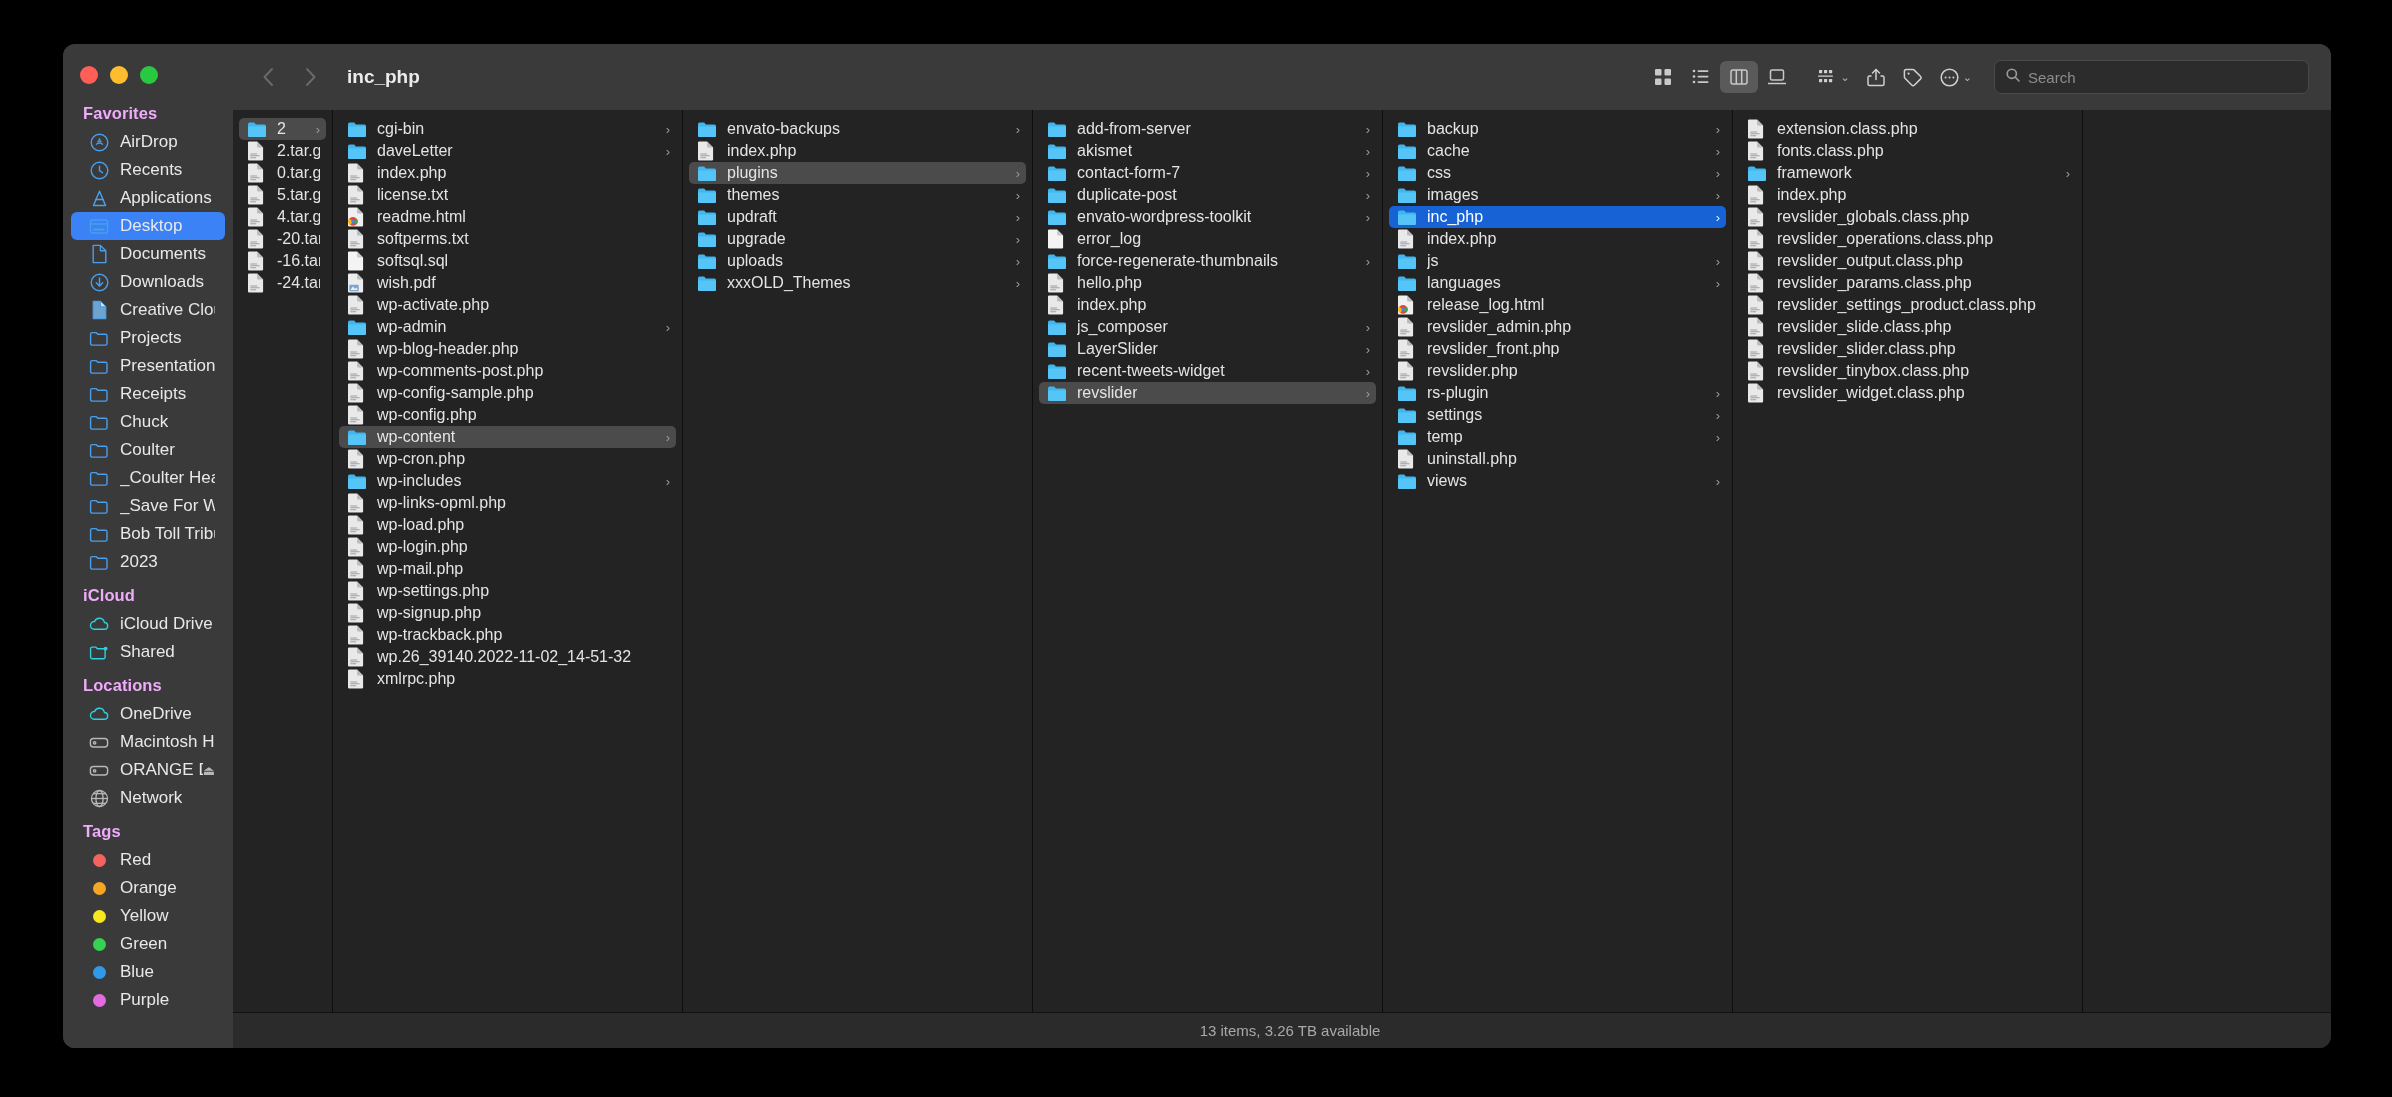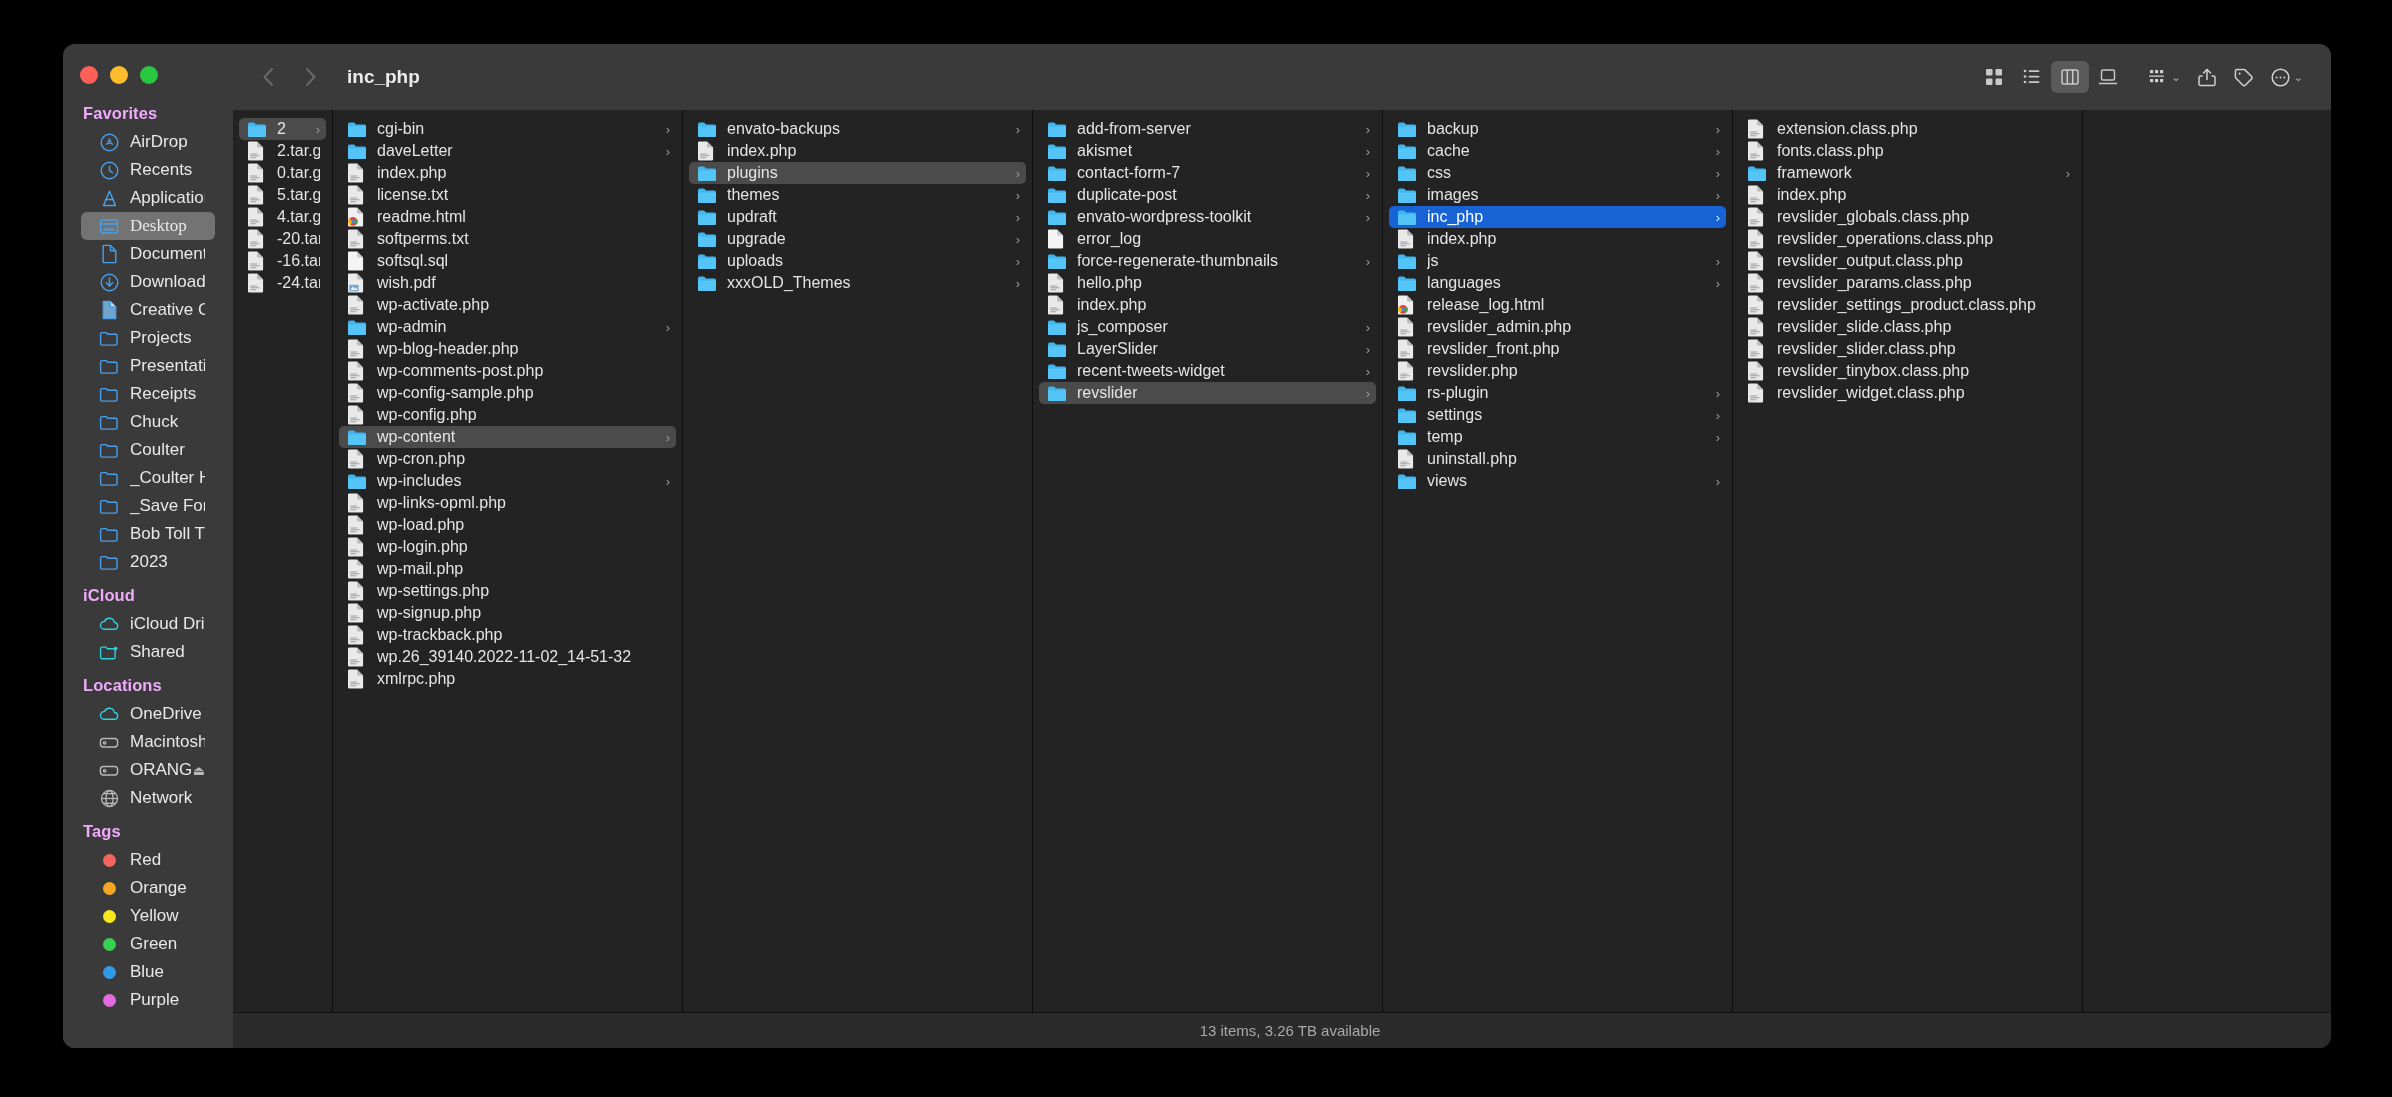--- a/index.html
+++ b/index.html
@@ -43,27 +43,27 @@
     font-size: 16.5px;
     color: #f0abfc;
     font-weight: bold;
     padding: 10px 0 5px 20px;
     letter-spacing: .1px;
   }
   .sb-item {
     display: flex; align-items: center;
     height: 28px;
     padding: 0 10px 0 16px;
-    margin: 0 18px;
+    margin: 0 8px;
     border-radius: 6px;
     color: #e8e8e8;
     font-size: 17px;
     white-space: nowrap;
   }
-  .sb-item.selected { background: #737373; font-family: Liberation Serif, serif; }
+  .sb-item.selected { background: #3b82f6; }
   .sb-ico {
     width: 24px; height: 20px;
     margin-right: 9px;
     flex: 0 0 24px;
     display: flex; align-items: center; justify-content: center;
   }
   .sb-ico svg { display:block; }
   .sb-label { overflow: hidden; text-overflow: clip; }
   .tagdot { width: 13px; height: 13px; border-radius: 50%; display:block; }
   .eject { margin-left: auto; color: #b9b9b9; font-size: 13px; }
@@ -516,20 +516,29 @@
         <div class="tb-btn">
           <svg width="21" height="21" viewBox="0 0 21 21" fill="none" stroke="currentColor" stroke-width="1.5">
             <circle cx="10.5" cy="10.5" r="8.3"></circle>
             <circle cx="6.6" cy="10.5" r="1" fill="currentColor" stroke="none"></circle>
             <circle cx="10.5" cy="10.5" r="1" fill="currentColor" stroke="none"></circle>
             <circle cx="14.4" cy="10.5" r="1" fill="currentColor" stroke="none"></circle>
           </svg>
           <span class="chev">⌄</span>
         </div>
 
+        <div id="searchbox">
+          <span>
+            <svg width="16" height="16" viewBox="0 0 16 16" fill="none" stroke="#9b9b9b" stroke-width="1.6" stroke-linecap="round">
+              <circle cx="6.8" cy="6.8" r="4.6"></circle>
+                <line x1="10.3" y1="10.3" x2="14" y2="14"></line>
+            </svg>
+          </span>
+          <input type="text" placeholder="Search" style="">
+        </div>
       </div>
     </div>
 
     <div id="columns">
         <div class="col clipped">
           <div class="row sel-gray">
             <span class="ficon">
               <svg width="20" height="17" viewBox="0 0 20 17">
                 <path d="M1 3.2a1.6 1.6 0 0 1 1.6-1.6h4.6l1.7 1.8h8.5A1.6 1.6 0 0 1 19 5v9.4a1.6 1.6 0 0 1-1.6 1.6H2.6A1.6 1.6 0 0 1 1 14.4z" fill="#3fb6ef"></path>
                 <path d="M1 5.6h18v8.8a1.6 1.6 0 0 1-1.6 1.6H2.6A1.6 1.6 0 0 1 1 14.4z" fill="#55c5f7"></path>

